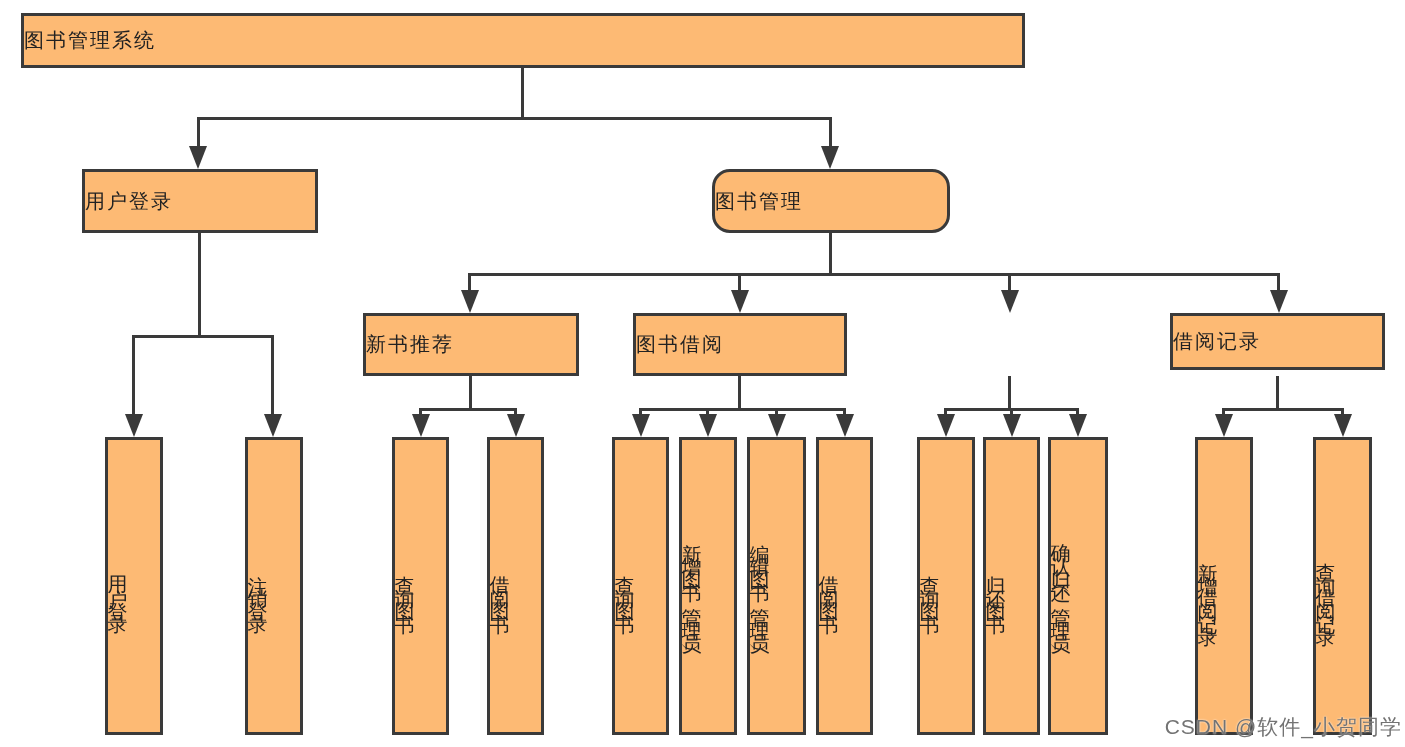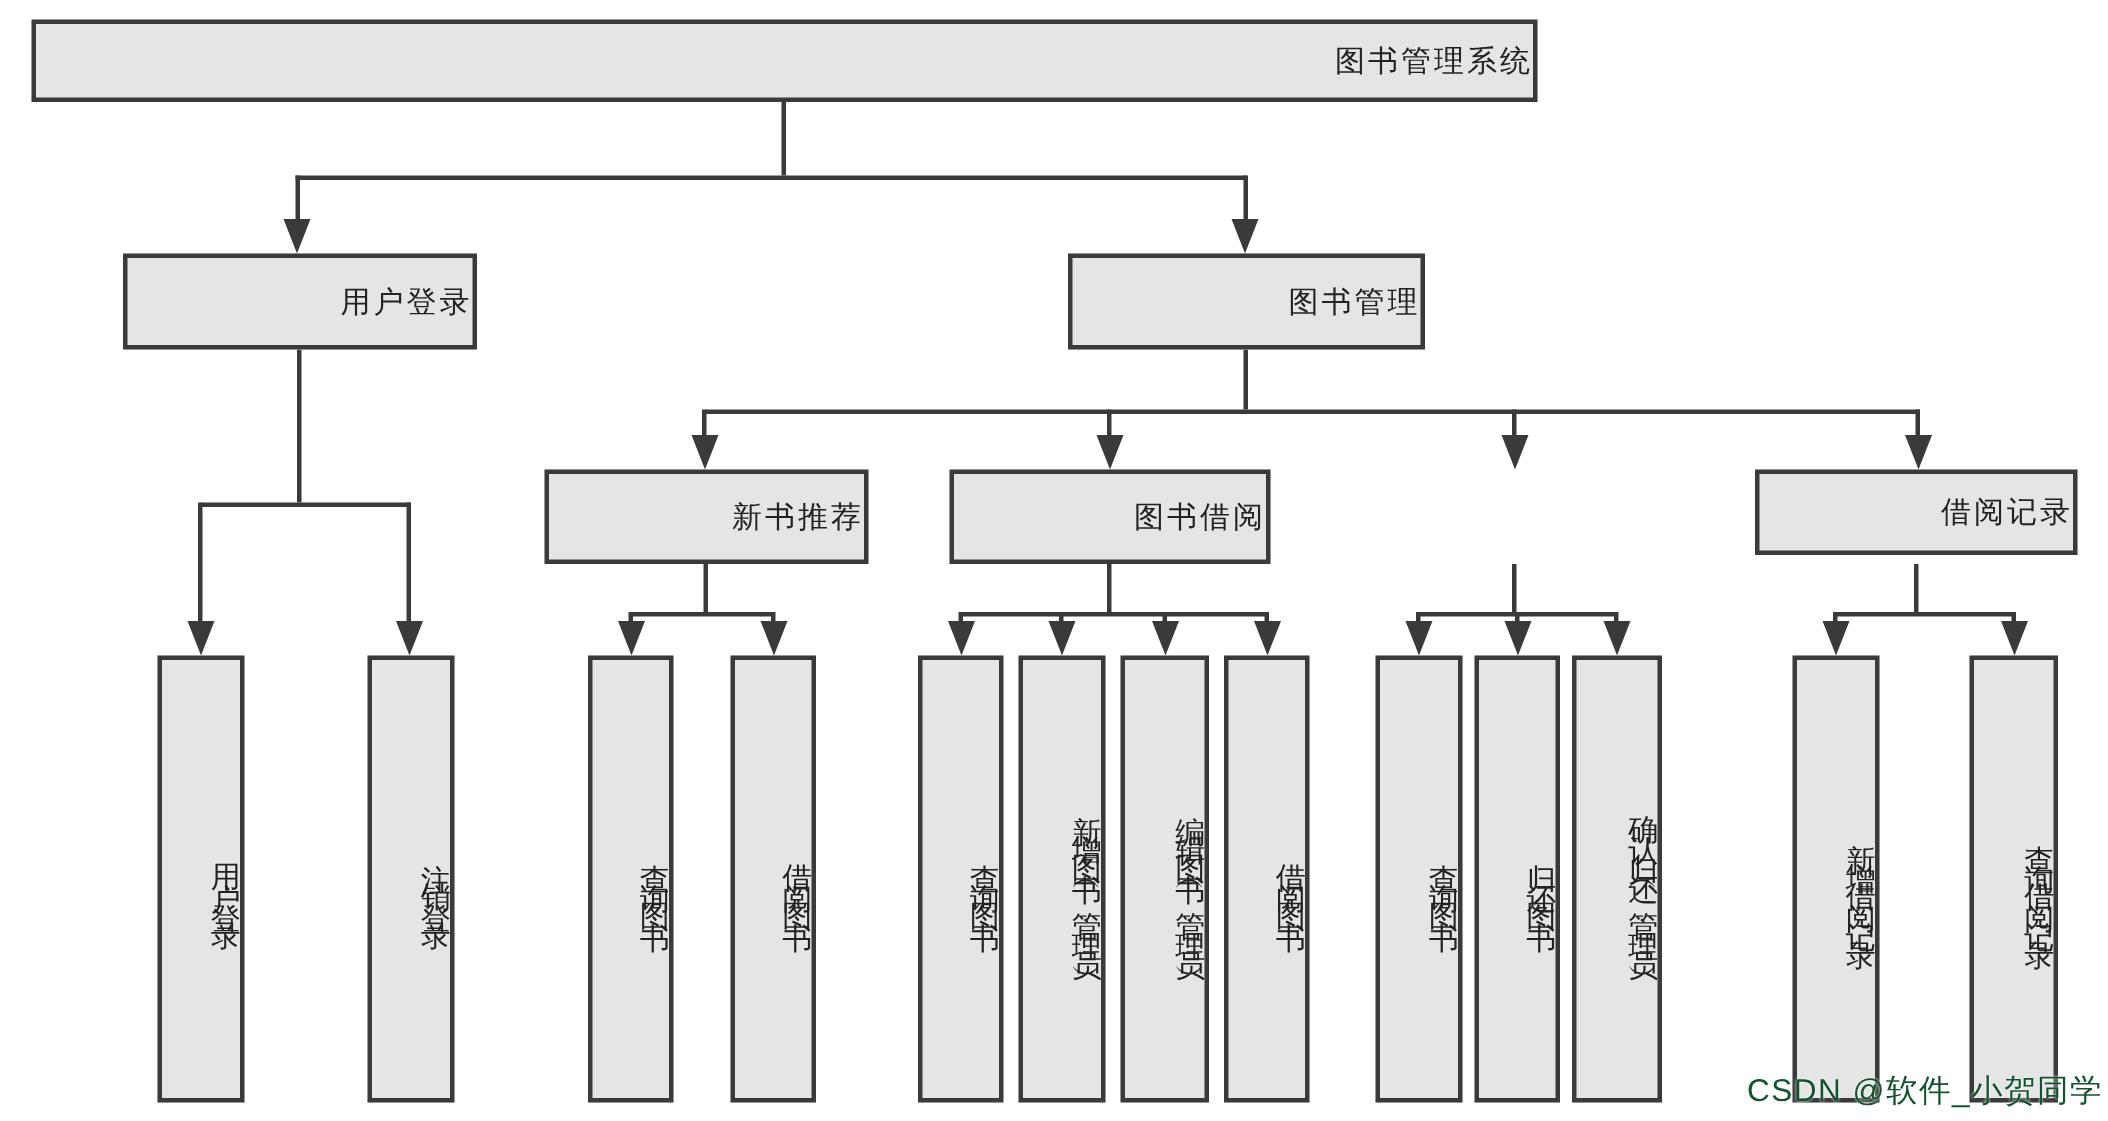--- a/index.html
+++ b/index.html
@@ -12,24 +12,24 @@
     position: relative;
     width: 1405px;
     height: 747px;
     background: #ffffff;
     overflow: hidden;
   }
   .box {
     position: absolute;
     box-sizing: border-box;
     border: 3px solid #3a3a3a;
-    background: #e5e5e5;
+    background: #fdba74;
     display: flex;
     align-items: center;
-    justify-content: flex-end;
+    justify-content: flex-start;
     color: #222222;
     font-size: 20px;
     letter-spacing: 2px;
     z-index: 2;
   }
   .box .vtext {
     writing-mode: vertical-rl;
     text-orientation: mixed;
     letter-spacing: 13px;
     line-height: 1;
@@ -49,21 +49,21 @@
     border-left: 9px solid transparent;
     border-right: 9px solid transparent;
     border-top: 23px solid #3a3a3a;
     z-index: 1;
   }
   .watermark {
     position: absolute;
     right: 3px;
     bottom: 6px;
     font-size: 21px;
-    color: #14532d;
+    color: #737373;
     letter-spacing: 1px;
     z-index: 5;
     text-shadow: 0 0 2px #ffffff;
   }
 </style>
 </head>
 <body>
 
 <div class="canvas">
 
@@ -74,21 +74,21 @@
   <div class="vline" style="left:521px; top:68px; height:49px;"></div>
   <div class="hline" style="left:197px; top:117px; width:634px;"></div>
   <div class="vline" style="left:197px; top:117px; height:33px;"></div>
   <div class="arr" style="left:189px; top:146px;"></div>
   <div class="vline" style="left:829px; top:117px; height:33px;"></div>
   <div class="arr" style="left:821px; top:146px;"></div>
 
   <div class="box" style="left:82px; top:169px; width:236px; height:64px;">
     <span>用户登录</span>
   </div>
-  <div class="box" style="left:712px; top:169px; width:238px; height:64px;">
+  <div class="box" style="left:712px; top:169px; width:238px; height:64px;border-radius:18px;">
     <span>图书管理</span>
   </div>
 
   <div class="vline" style="left:198px; top:233px; height:102px;"></div>
   <div class="hline" style="left:134px; top:335px; width:140px;"></div>
   <div class="vline" style="left:132px; top:335px; height:80px;"></div>
   <div class="arr" style="left:125px; top:414px;"></div>
   <div class="vline" style="left:271px; top:335px; height:80px;"></div>
   <div class="arr" style="left:264px; top:414px;"></div>
 

